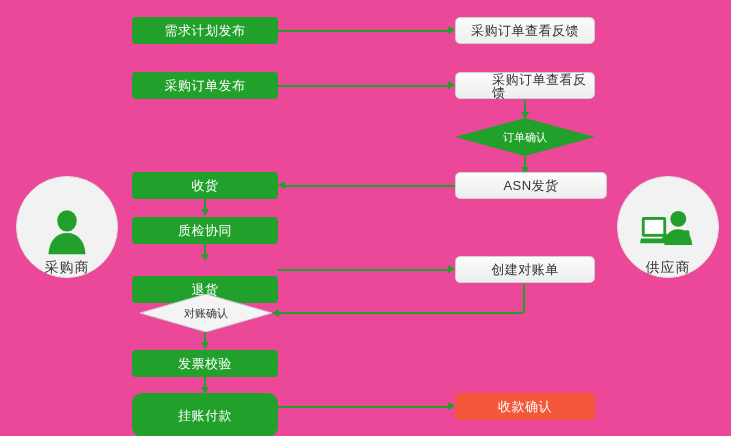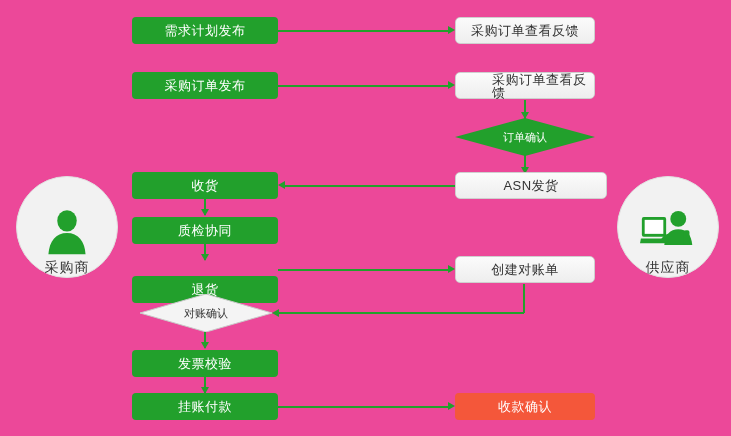--- a/index.html
+++ b/index.html
@@ -128,21 +128,21 @@
     <svg viewBox="0 0 132 38" preserveAspectRatio="none">
       <polygon points="66,0 132,19 66,38 0,19" fill="#f4f4f4" stroke="#c9c9c9" stroke-width="1"></polygon>
     </svg>
     <span>对账确认</span>
   </div>
 
   <div class="node green" style="left:132px;top:350px;width:146px;height:27px;">
     <span>发票校验</span>
   </div>
 
-  <div class="node green" style="left:132px;top:393px;width:146px;height:27px;">
+  <div class="node green" style="left:132px;top:393px;width:146px;height:44px;border-radius:10px;">
     <span>挂账付款</span>
   </div>
 
   <div class="node orange" style="left:455px;top:393px;width:140px;height:27px;">
     <span>收款确认</span>
   </div>
 
   <div class="role" style="left:16px;top:176px;">
     <div class="glyph">
       <svg viewBox="0 0 56 48" width="52" height="46">

